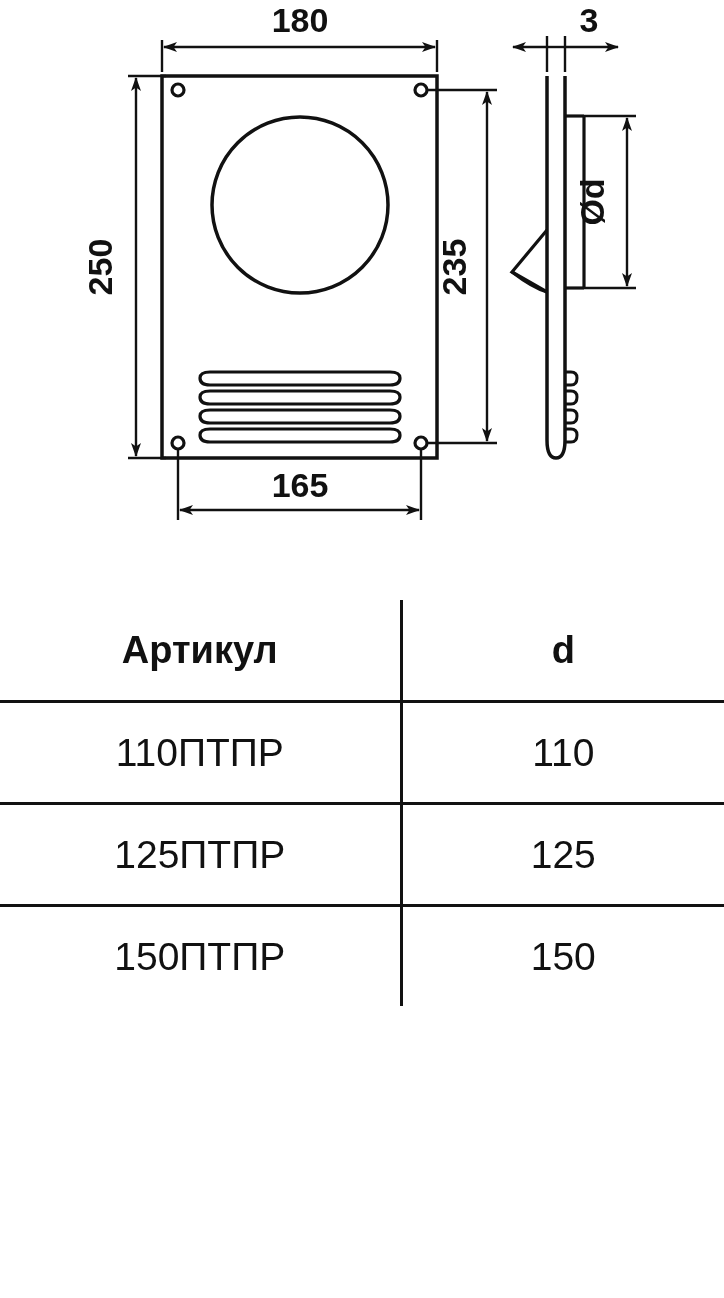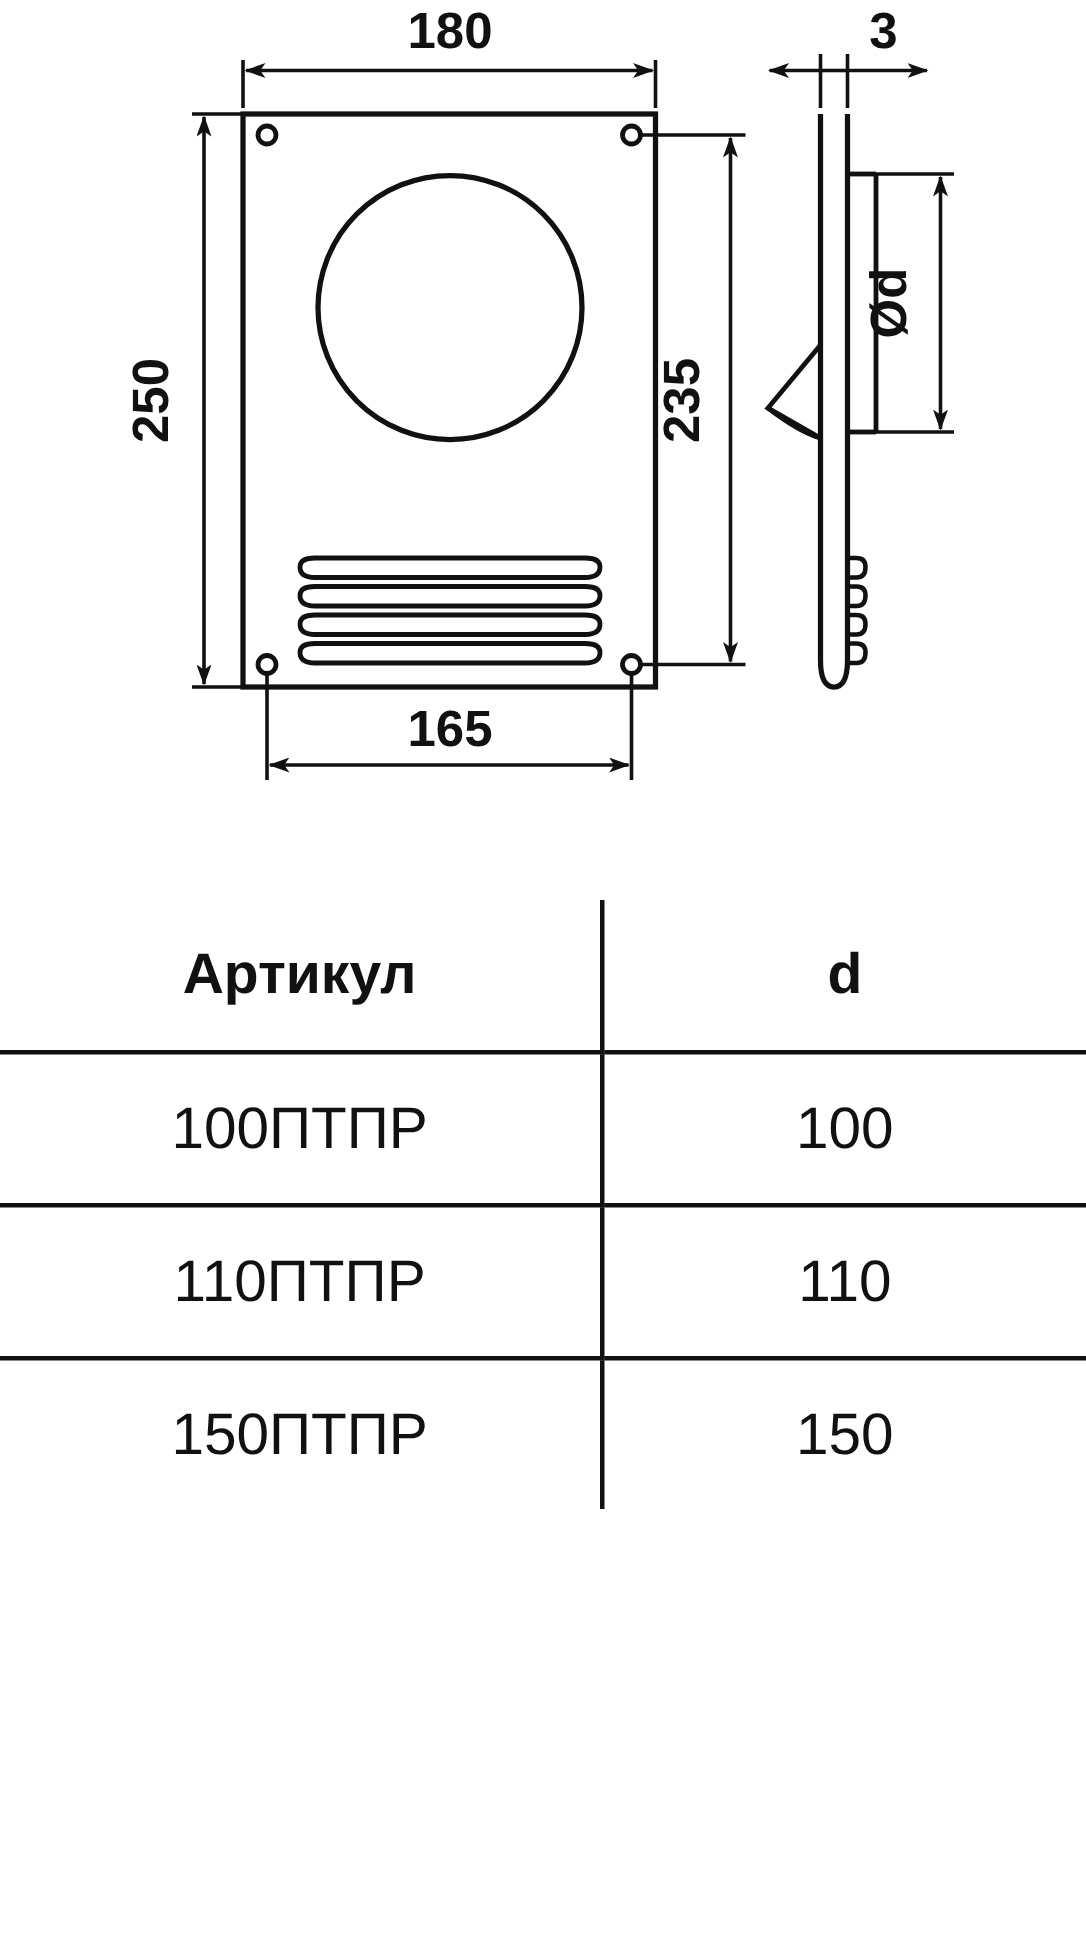--- a/index.html
+++ b/index.html
@@ -206,26 +206,26 @@
       <col class="c-d">
     </colgroup>
     <thead>
       <tr>
         <th class="col-article">Артикул</th>
         <th class="col-d">d</th>
       </tr>
     </thead>
     <tbody>
       <tr>
-        <td class="col-article">100ПТПР</td>
-        <td class="col-d">100</td>
-      </tr>
-      <tr>
         <td class="col-article">110ПТПР</td>
         <td class="col-d">110</td>
+      </tr>
+      <tr>
+        <td class="col-article">125ПТПР</td>
+        <td class="col-d">125</td>
       </tr>
       <tr>
         <td class="col-article">150ПТПР</td>
         <td class="col-d">150</td>
       </tr>
     </tbody>
   </table>
 </div>
 
 </body></html>

